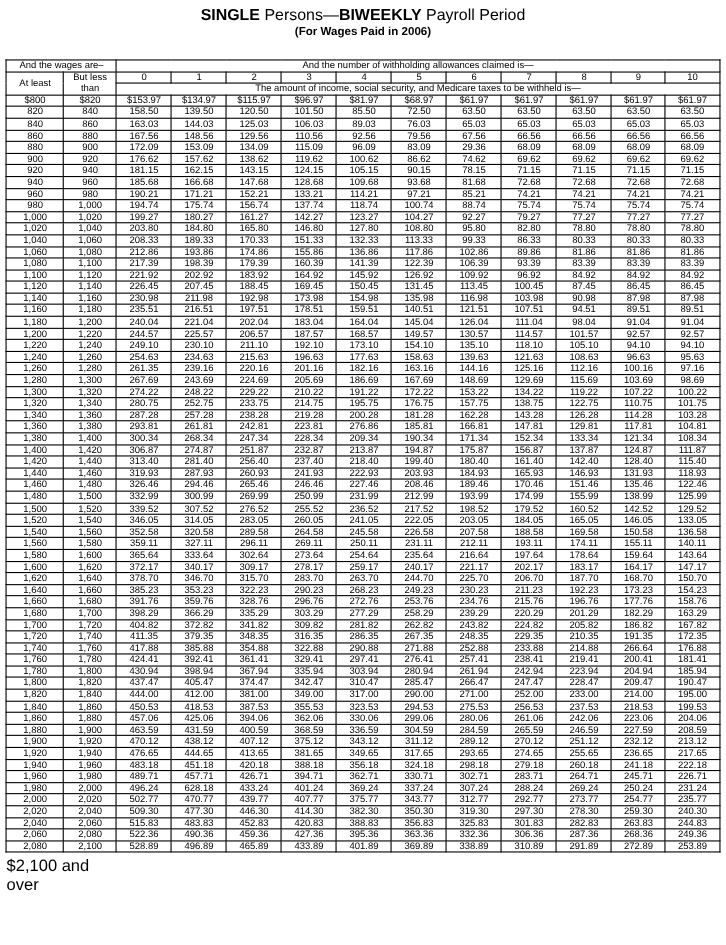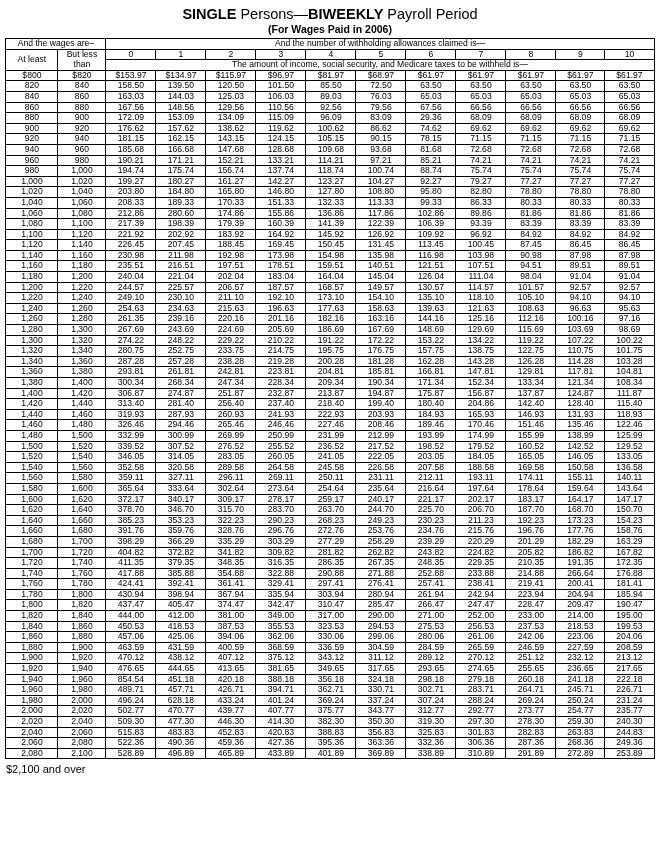--- a/index.html
+++ b/index.html
@@ -15,21 +15,21 @@
     font-size:14.5px;
     font-weight:normal;
     margin:6px 0 0 0;
     letter-spacing:0px;
   }
   .title b{font-weight:bold;}
   .subtitle{
     text-align:center;
     font-size:10.5px;
     font-weight:bold;
-    margin:1px 0 3px 0;
+    margin:1px 0 19px 0;
   }
   table.main{
     border-collapse:collapse;
     width:648px;
     margin:0 auto;
     table-layout:fixed;
   }
   table.main td,table.main th{
     border:1px solid #000;
     font-size:8.6px;
@@ -76,21 +76,21 @@
   td.butless{
     font-size:8.5px;
     text-align:right;
     padding-right:6px;
     line-height:9.7px;
     border-left:none;
   }
   tr.group-end td{border-bottom:1px solid #000;}
   .footer{
     width:648px;margin:4px auto 0 auto;
-    font-size:11px;
+    font-size:15px;
     display:flex;
     align-items:flex-end;
   }
   .footer .left{width:100px;font-weight:normal;}
   .footer .right{flex:1;padding-left:40px;}
 </style>
 </head>
 <body>
 
 <div class="page">
@@ -333,21 +333,21 @@
           <td class="money">99.33</td>
           <td class="money">86.33</td>
           <td class="money">80.33</td>
           <td class="money">80.33</td>
           <td class="money">80.33</td>
         </tr>
         <tr>
           <td class="atleast">1,060</td>
           <td class="butless">1,080</td>
           <td class="money">212.86</td>
-          <td class="money">280.60</td>
+          <td class="money">193.86</td>
           <td class="money">174.86</td>
           <td class="money">155.86</td>
           <td class="money">136.86</td>
           <td class="money">117.86</td>
           <td class="money">102.86</td>
           <td class="money">89.86</td>
           <td class="money">81.86</td>
           <td class="money">81.86</td>
           <td class="money">81.86</td>
         </tr>
@@ -561,21 +561,21 @@
           <td class="money">114.28</td>
           <td class="money">103.28</td>
         </tr>
         <tr>
           <td class="atleast">1,360</td>
           <td class="butless">1,380</td>
           <td class="money">293.81</td>
           <td class="money">261.81</td>
           <td class="money">242.81</td>
           <td class="money">223.81</td>
-          <td class="money">204.81</td>
+          <td class="money">276.86</td>
           <td class="money">185.81</td>
           <td class="money">166.81</td>
           <td class="money">147.81</td>
           <td class="money">129.81</td>
           <td class="money">117.81</td>
           <td class="money">104.81</td>
         </tr>
         <tr class="group-end">
           <td class="atleast">1,380</td>
           <td class="butless">1,400</td>
@@ -609,21 +609,21 @@
         <tr>
           <td class="atleast">1,420</td>
           <td class="butless">1,440</td>
           <td class="money">313.40</td>
           <td class="money">281.40</td>
           <td class="money">256.40</td>
           <td class="money">237.40</td>
           <td class="money">218.40</td>
           <td class="money">199.40</td>
           <td class="money">180.40</td>
-          <td class="money">204.86</td>
+          <td class="money">161.40</td>
           <td class="money">142.40</td>
           <td class="money">128.40</td>
           <td class="money">115.40</td>
         </tr>
         <tr>
           <td class="atleast">1,440</td>
           <td class="butless">1,460</td>
           <td class="money">319.93</td>
           <td class="money">287.93</td>
           <td class="money">260.93</td>
@@ -992,21 +992,21 @@
           <td class="money">317.65</td>
           <td class="money">293.65</td>
           <td class="money">274.65</td>
           <td class="money">255.65</td>
           <td class="money">236.65</td>
           <td class="money">217.65</td>
         </tr>
         <tr>
           <td class="atleast">1,940</td>
           <td class="butless">1,960</td>
-          <td class="money">854.54</td>
+          <td class="money">483.18</td>
           <td class="money">451.18</td>
           <td class="money">420.18</td>
           <td class="money">388.18</td>
           <td class="money">356.18</td>
           <td class="money">324.18</td>
           <td class="money">298.18</td>
           <td class="money">279.18</td>
           <td class="money">260.18</td>
           <td class="money">241.18</td>
           <td class="money">222.18</td>

